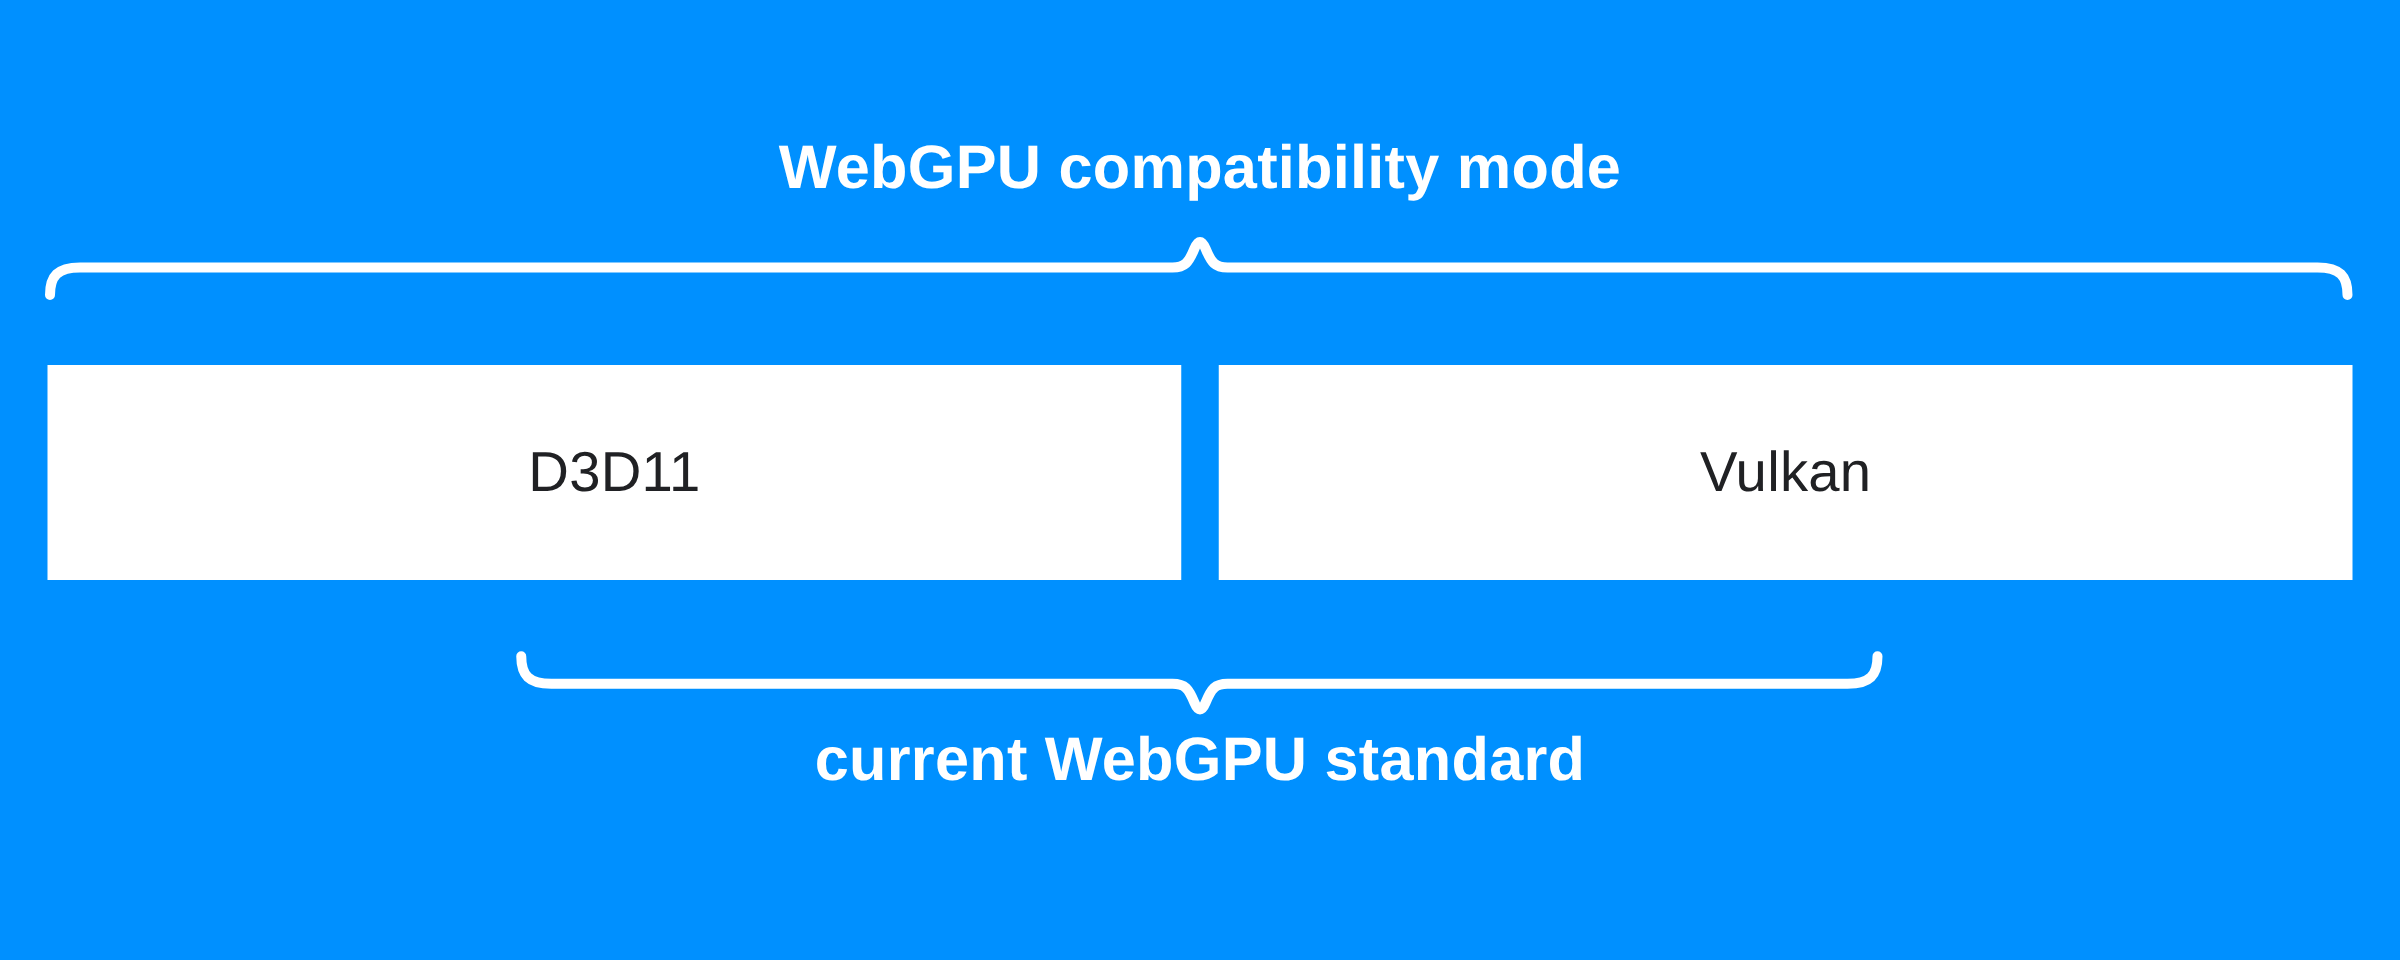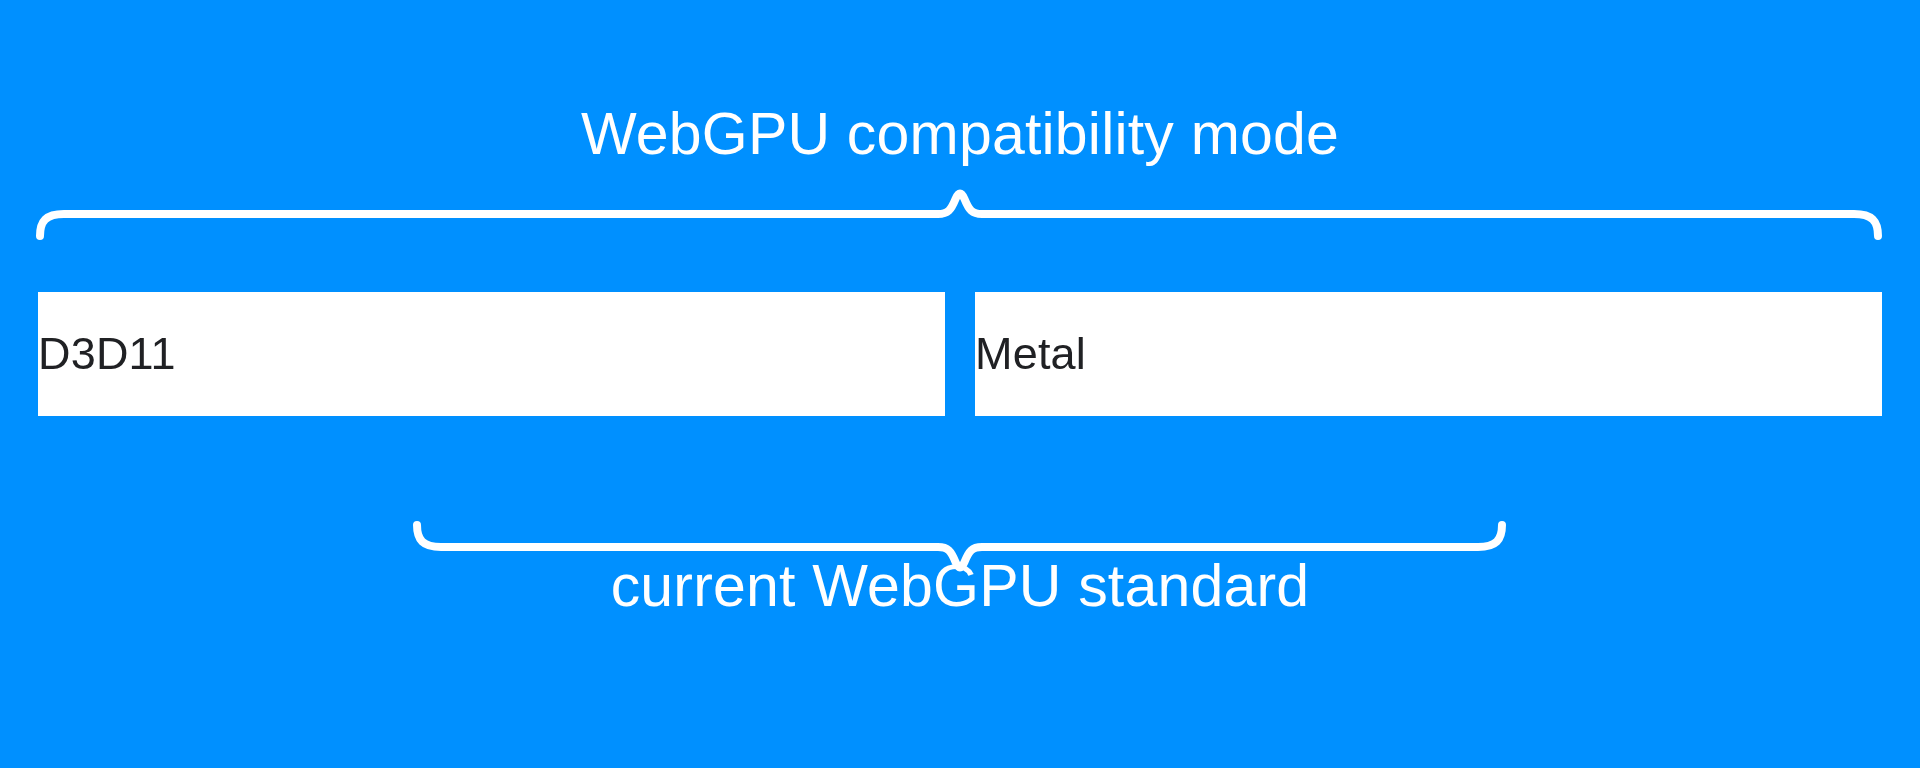--- a/index.html
+++ b/index.html
@@ -18,28 +18,28 @@
     position: relative;
     width: 1920px; height: 768px;
     background: var(--background, #0090FF);
     overflow: hidden;
   }
   .group-label {
     position: absolute;
     left: 0; width: 1920px;
     text-align: center;
     color: var(--accent_text, #FFFFFF);
-    font-size: 59px;
-    font-weight: 400;
+    font-size: 49px;
+    font-weight: 700;
     letter-spacing: 0.2px;
     line-height: 62px;
     white-space: nowrap;
   }
   .group-label.top { top: 103px; }
-  .group-label.bottom { top: 555px; }
+  .group-label.bottom { top: 577px; }
   .brace-svg {
     position: absolute;
     left: 0; top: 0;
     width: 1920px; height: 768px;
     pointer-events: none;
   }
   .brace-svg path {
     fill: none;
     stroke: var(--brace, #FFFFFF);
     stroke-width: 8;
@@ -48,25 +48,25 @@
   }
   .boxes-row {
     position: absolute;
     left: 38px; top: 292px;
     width: 1844px; height: 172px;
     display: flex;
     gap: 30px;
   }
   .api-box {
     flex: 1 1 0;
-    height: 124px;
+    height: 172px;
     background: var(--box_fill, #FFFFFF);
     display: flex;
     align-items: center;
-    justify-content: flex-start;
+    justify-content: center;
   }
   .api-box .api-label {
     color: var(--box_text, #202124);
     font-size: 45px;
     font-weight: 400;
     letter-spacing: 0.2px;
     white-space: nowrap;
   }
 </style>
 </head>
@@ -85,21 +85,21 @@
              C 969 210, 972 214, 982 214
              L 1854 214
              C 1872 214, 1878 221, 1878 236"></path>
   </svg>
 
   <div class="boxes-row">
     <div class="api-box">
       <span class="api-label">D3D11</span>
     </div>
     <div class="api-box">
-      <span class="api-label">Metal</span>
+      <span class="api-label">Vulkan</span>
     </div>
   </div>
 
   <svg class="brace-svg" viewBox="0 0 1920 768" aria-hidden="true">
     <path d="M 417 525
              C 417 540, 423 547, 441 547
              L 938 547
              C 948 547, 951 551, 955.5 562
              Q 960 573 964.5 562
              C 969 551, 972 547, 982 547

